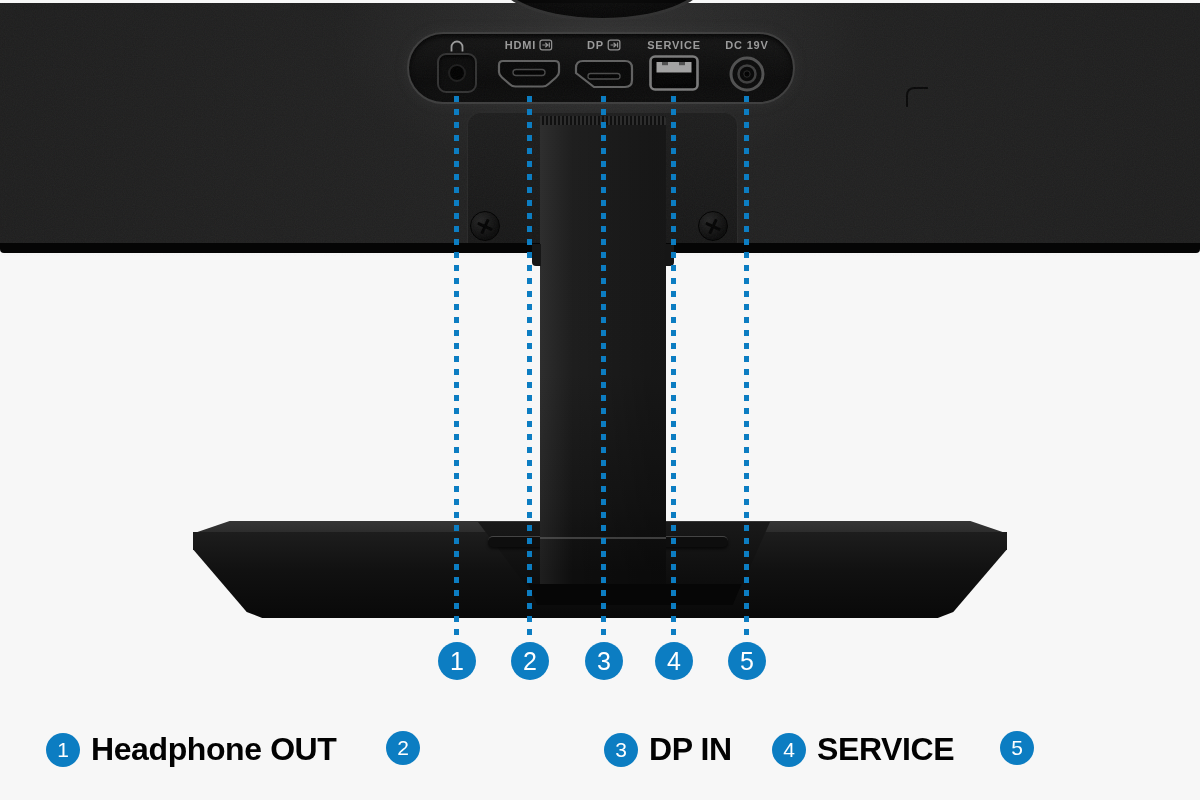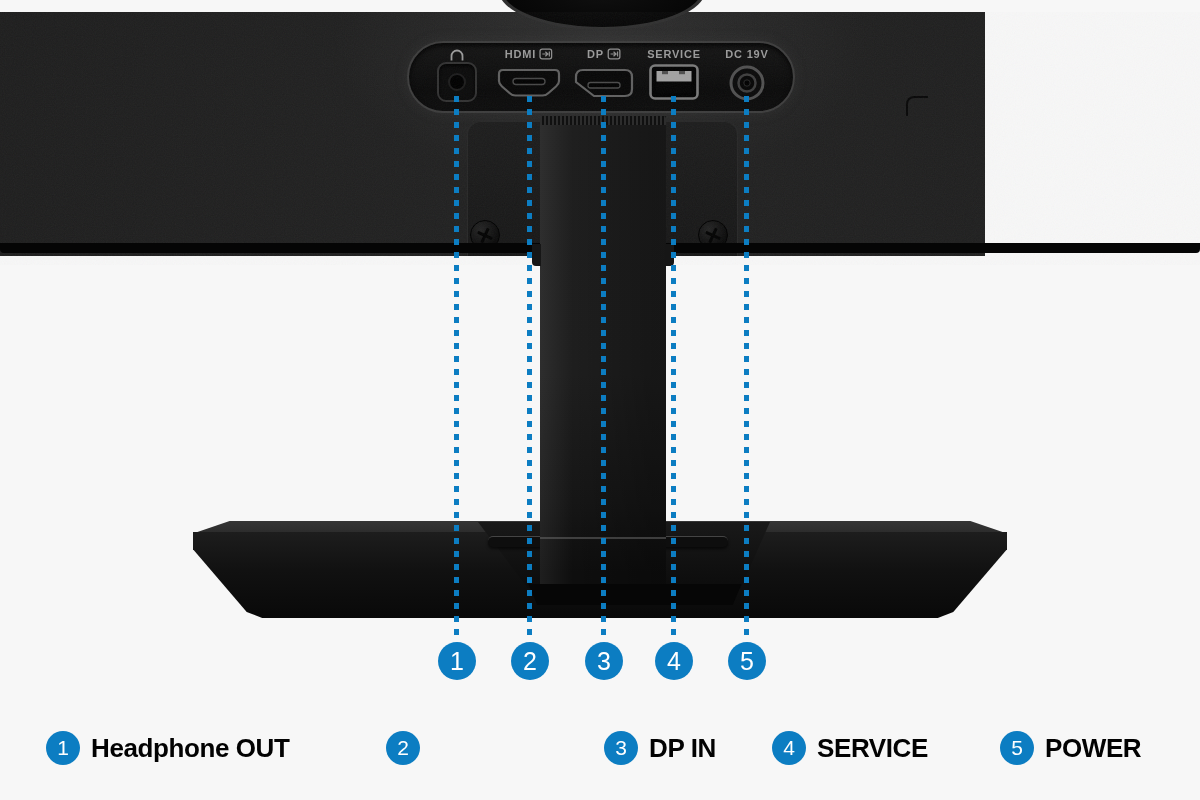--- a/index.html
+++ b/index.html
@@ -1,21 +1,21 @@
 <!DOCTYPE html>
 <html><head>
 <meta charset="utf-8">
 <style>
   html,body{margin:0;padding:0;background:#f7f7f7;}
   .stage{position:relative;width:1200px;height:800px;overflow:hidden;
          background:#f7f7f7;font-family:"Liberation Sans",sans-serif;}
   .abs{position:absolute;}
 
   
-  .monitor{left:0;top:12px;width:985px;height:244px;
+  .monitor{left:0;top:3px;width:1200px;height:244px;
     background:
       radial-gradient(380px 210px at 601px 30px, rgba(82,82,82,.30), rgba(82,82,82,0) 70%),
       radial-gradient(1500px 900px at 600px 140px, #222222, #1b1b1b 70%, #151515 100%);
   }
   .bezel-strip{left:0;top:243px;width:1200px;height:10px;background:#050505;
     border-radius:0 0 4px 4px;}
   .mount-rim{left:498px;top:-64px;width:208px;height:82px;border-radius:50%;
     background:#303030;}
   .mount-cap{left:502px;top:-61px;width:200px;height:76px;border-radius:50%;
     background:radial-gradient(closest-side at 50% 60%, #0f0f0f, #060606);}
@@ -82,21 +82,21 @@
   
   .dotline{top:96px;width:5px;height:544px;z-index:40;
     background:repeating-linear-gradient(180deg,var(--blue) 0 6px,transparent 6px 13px);}
   .co-circle{top:642px;width:38px;height:38px;border-radius:50%;z-index:41;
     background:var(--blue);color:#fff;font-size:25px;line-height:38px;text-align:center;}
 
   
   .legend-item{top:731px;display:flex;align-items:center;gap:11px;white-space:nowrap;}
   .legend-num{width:34px;height:34px;border-radius:50%;background:var(--blue);
     color:#fff;font-size:21px;line-height:34px;text-align:center;flex:0 0 auto;}
-  .legend-label{color:#020202;font-size:26px;font-weight:bold;letter-spacing:-.4px;}
+  .legend-label{color:#020202;font-size:32px;font-weight:bold;letter-spacing:-.4px;}
 
   .noise{left:0;top:0;width:1200px;height:253px;opacity:.055;pointer-events:none;}
 </style>
 </head>
 <body>
 
 <div class="stage" style="--blue:#0c7dc2">
 
   <div class="abs monitor">
     <div class="abs mount-rim"></div>
@@ -213,16 +213,15 @@
   <div class="abs legend-item" style="left:604px">
     <span class="legend-num">3</span>
     <span class="legend-label">DP IN</span>
   </div>
   <div class="abs legend-item" style="left:772px">
     <span class="legend-num">4</span>
     <span class="legend-label">SERVICE</span>
   </div>
   <div class="abs legend-item" style="left:1000px">
     <span class="legend-num">5</span>
-    <span class="legend-label">POWER</span>
   </div>
 
 </div>
 
 </body></html>

